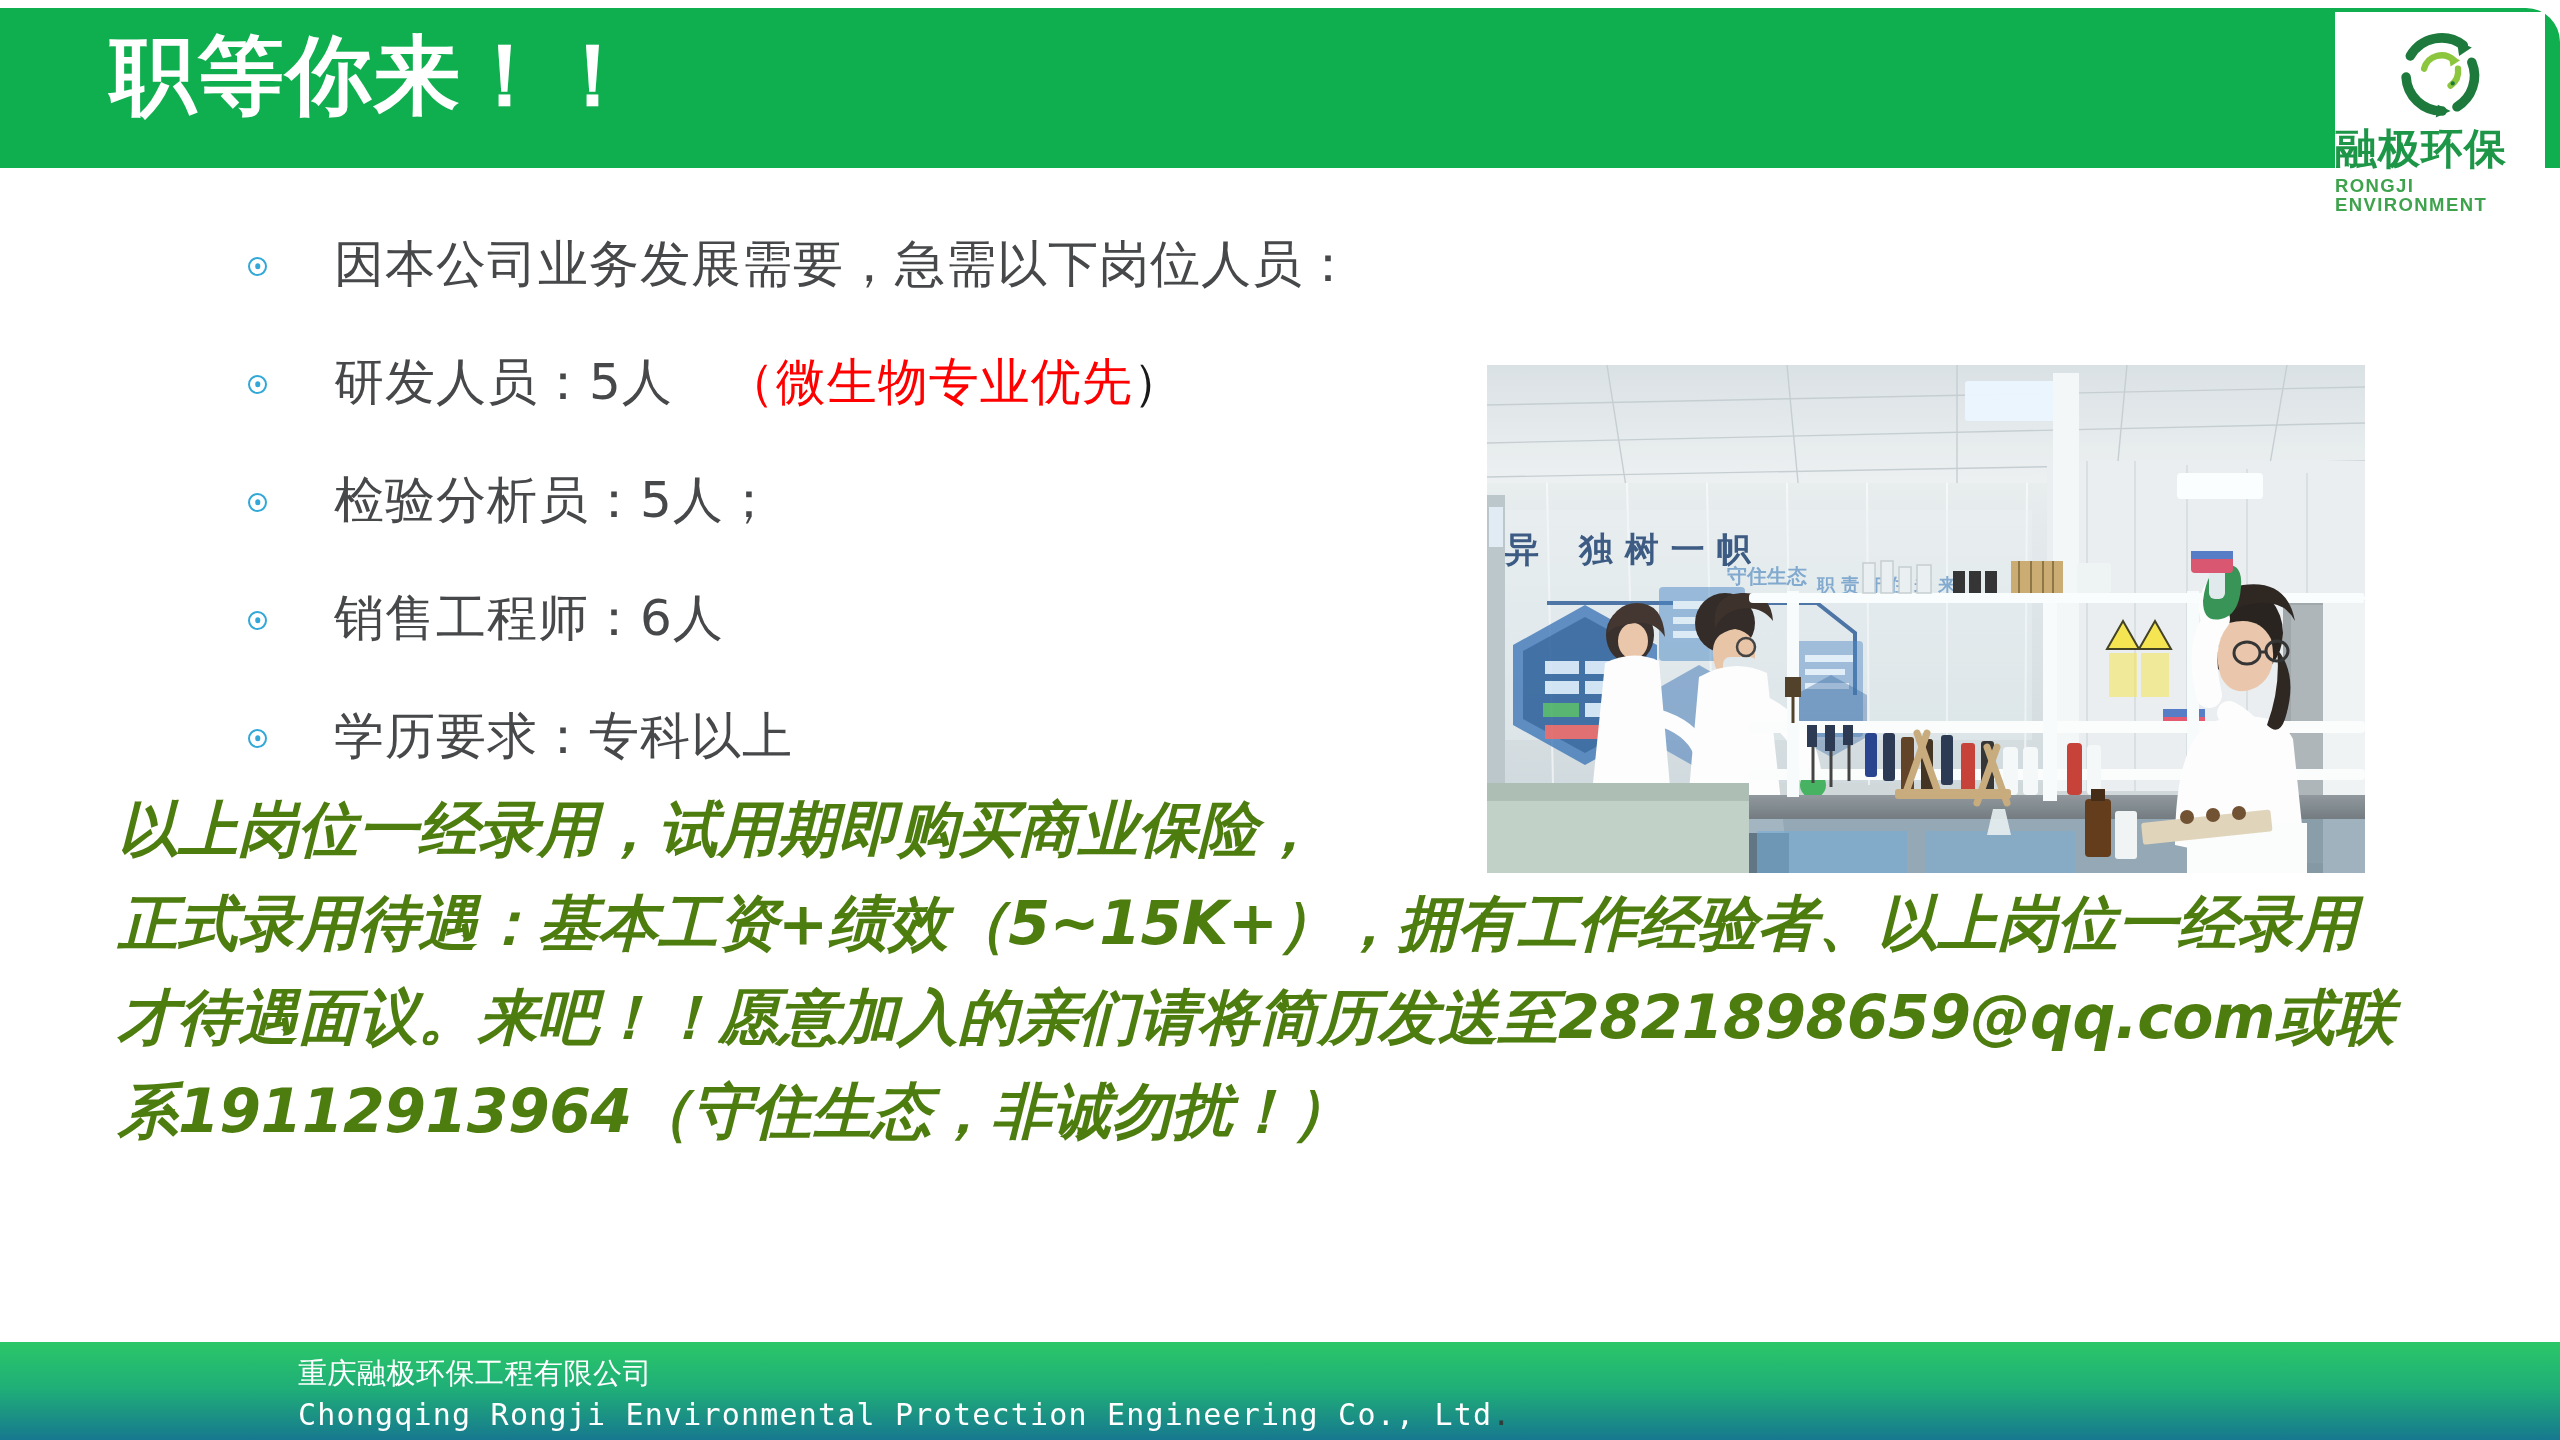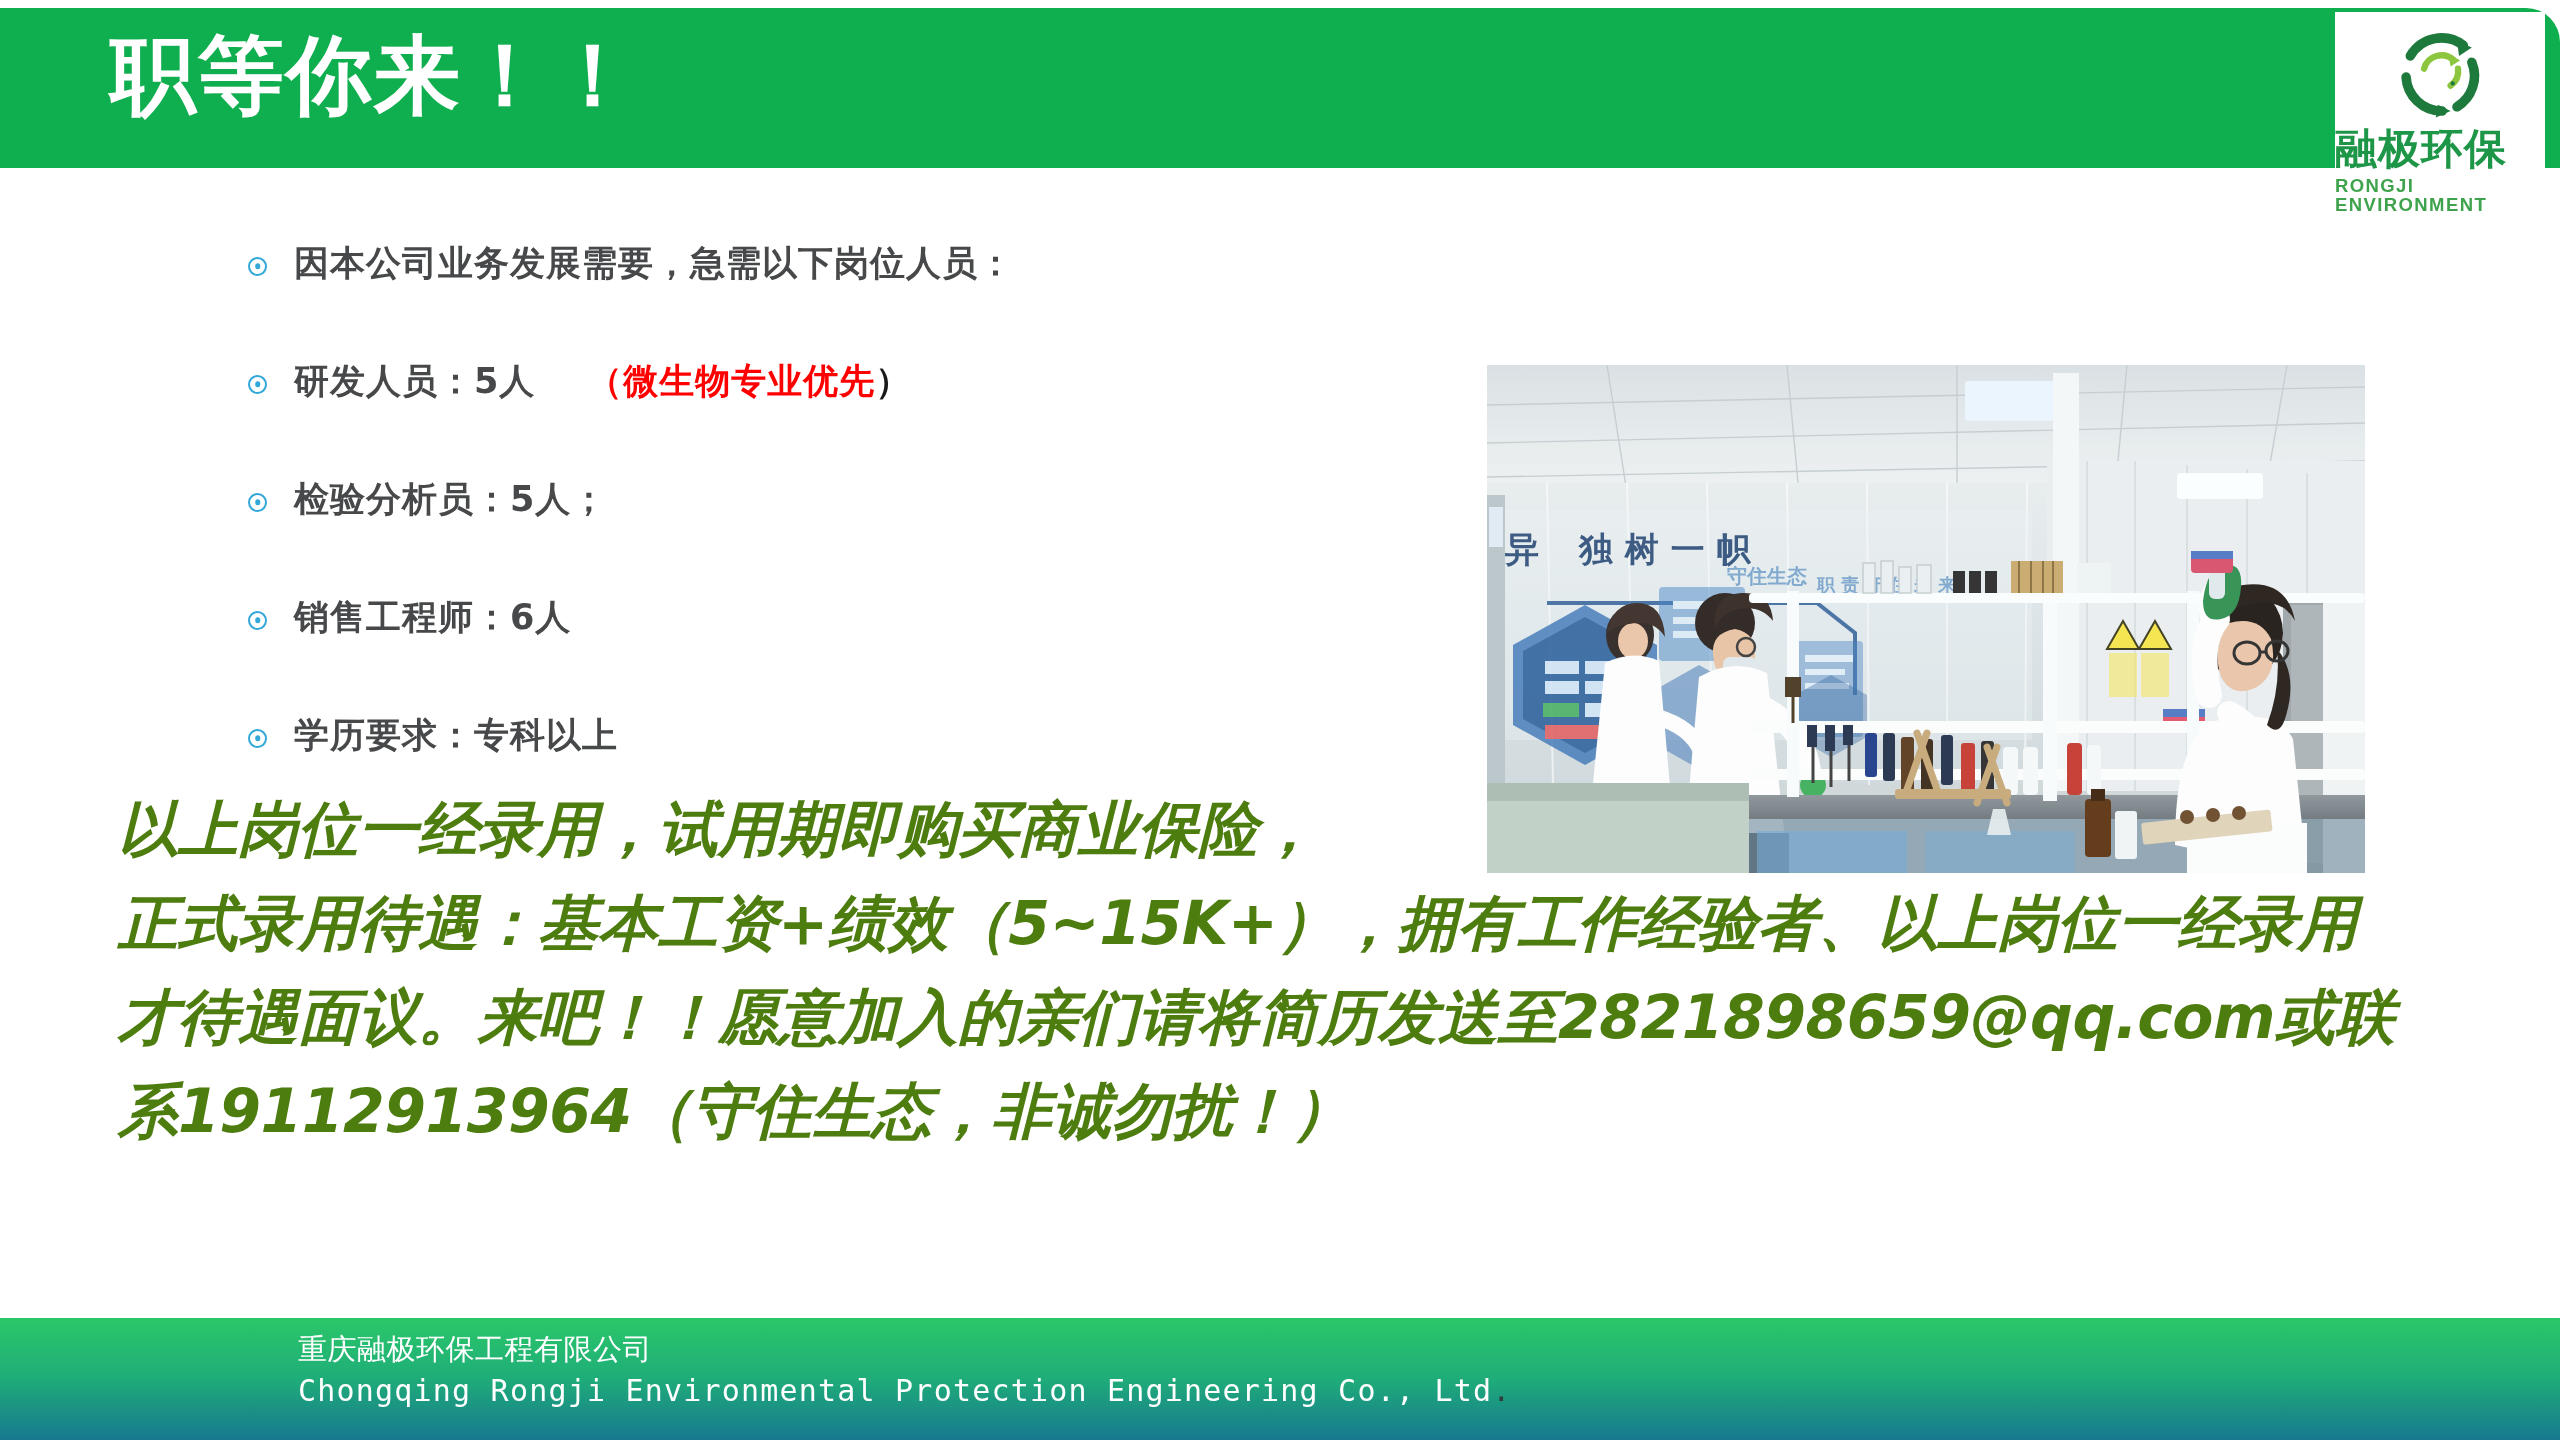--- a/index.html
+++ b/index.html
@@ -116,27 +116,28 @@
     position: absolute;
     left: 50%;
     top: 50%;
     transform: translate(-50%, -50%);
     width: 5.5px;
     height: 5.5px;
     border-radius: 50%;
     background: #31A8D8;
   }
   .bullet-text {
-    font-size: 35px;
-    font-weight: bold;
+    font-size: 50px;
+    font-weight: normal;
     color: #46484A;
     line-height: 1.08;
     white-space: nowrap;
     letter-spacing: 1px;
     font-family: "DejaVu Sans", "Liberation Sans", sans-serif;
+    margin-left: 40px;
   }
   .bullet-text .hl-red {
     color: #FF0000;
   }
   .bullet-text .paren {
     color: #1A1A1A;
   }
   .gap-pad { display: inline-block; width: 52px; }
 
   
@@ -173,21 +174,21 @@
     font-weight: bold;
     letter-spacing: -0.5px;
   }
 
   
   #footer-bar {
     position: absolute;
     left: 0;
     bottom: 0;
     width: 2560px;
-    height: 122px;
+    height: 98px;
     background: linear-gradient(180deg, #2BC768 0%, #1FAE78 48%, #17788F 100%);
   }
   #footer-cn {
     position: absolute;
     left: 298px;
     top: 12px;
     font-size: 29px;
     color: #ffffff;
     letter-spacing: 0.5px;
     white-space: nowrap;

